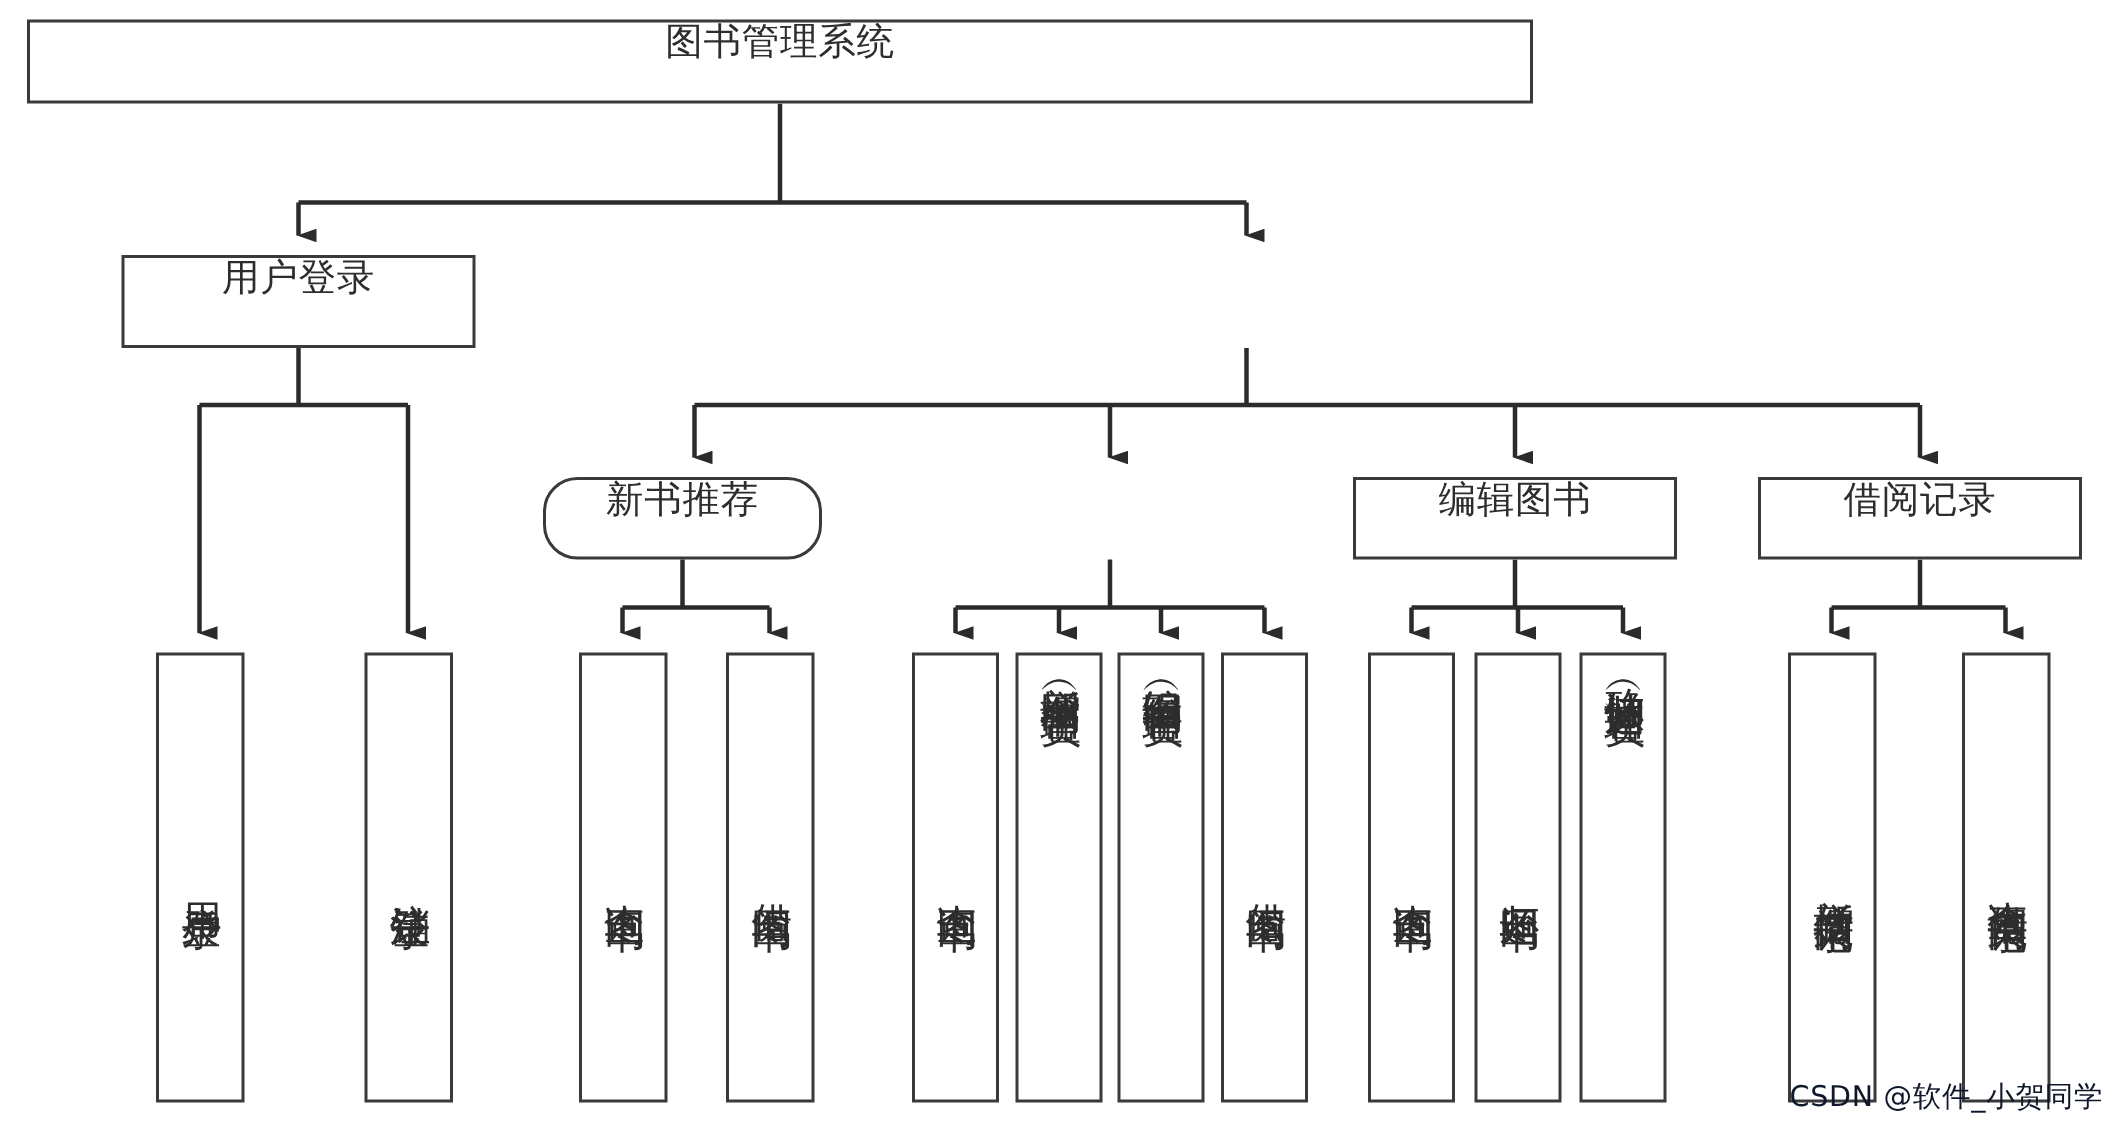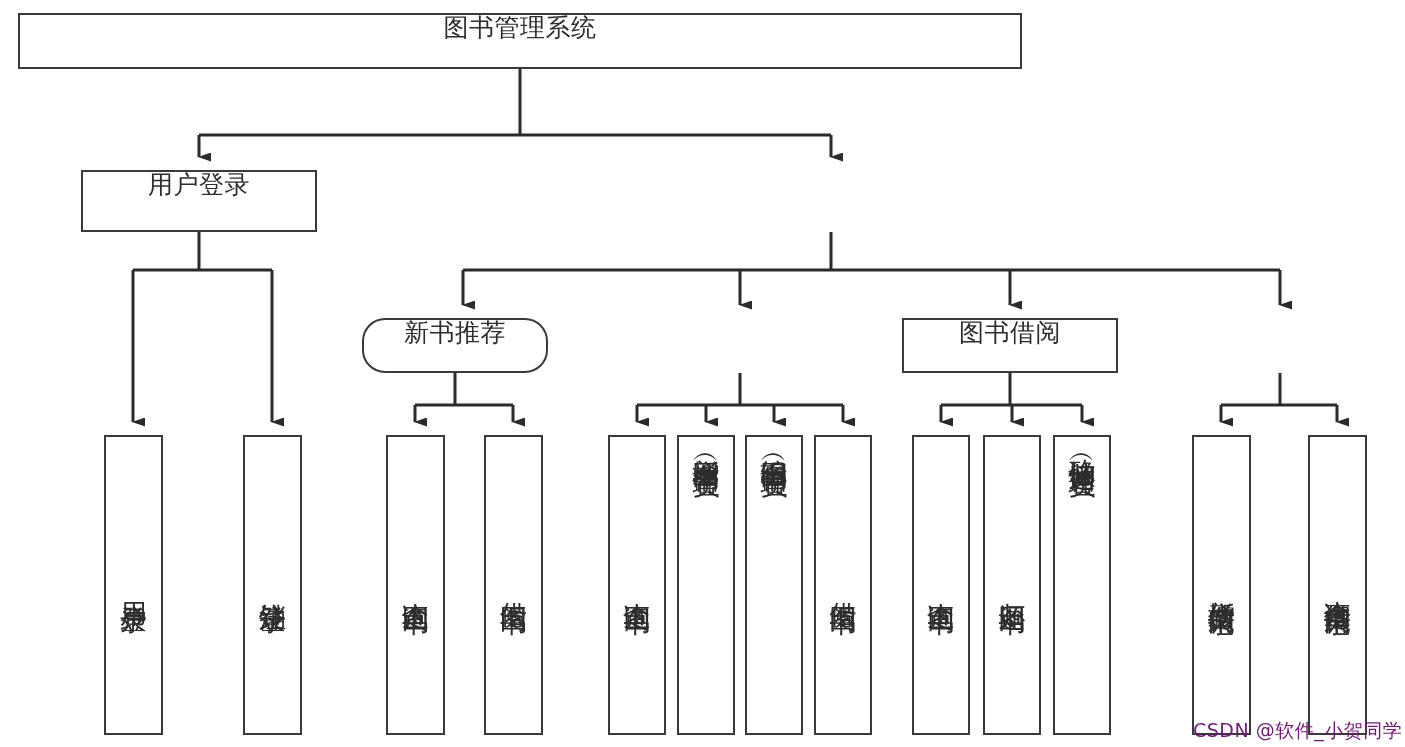--- a/index.html
+++ b/index.html
@@ -59,21 +59,21 @@
     line-height: 1.18;
     letter-spacing: 2px;
     white-space: nowrap;
   }
   .node.vertical.center-text {
     align-items: center;
   }
   .watermark {
     position: absolute;
     font-size: 19px;
-    color: #701a75;
+    color: #0f172a;
     white-space: nowrap;
     letter-spacing: 0.5px;
   }
 </style>
 </head>
 <body>
 
 <div id="diagram-root">
 
   <svg class="connectors" viewBox="0 0 1405 747">
@@ -131,21 +131,24 @@
   </div>
 
   <div class="node horizontal" style="left:81px; top:170px; width:236px; height:62px;">
     <span class="node-label">用户登录</span>
   </div>
 
   <div class="node horizontal" style="left:362px; top:318px; width:186px; height:55px;border-radius:23px;">
     <span class="node-label">新书推荐</span>
   </div>
   <div class="node horizontal" style="left:902px; top:318px; width:216px; height:55px;">
-    <span class="node-label">图书借阅</span>
+    <span class="node-label">编辑图书</span>
+  </div>
+  <div class="node horizontal" style="left:1172px; top:318px; width:216px; height:55px;">
+    <span class="node-label">借阅记录</span>
   </div>
 
   <div class="node vertical center-text" style="left:104px; top:435px; width:59px; height:300px;">
     <span class="node-label">用户登录</span>
   </div>
   <div class="node vertical center-text" style="left:243px; top:435px; width:59px; height:300px;">
     <span class="node-label">注销登录</span>
   </div>
 
   <div class="node vertical center-text" style="left:386px; top:435px; width:59px; height:300px;">

